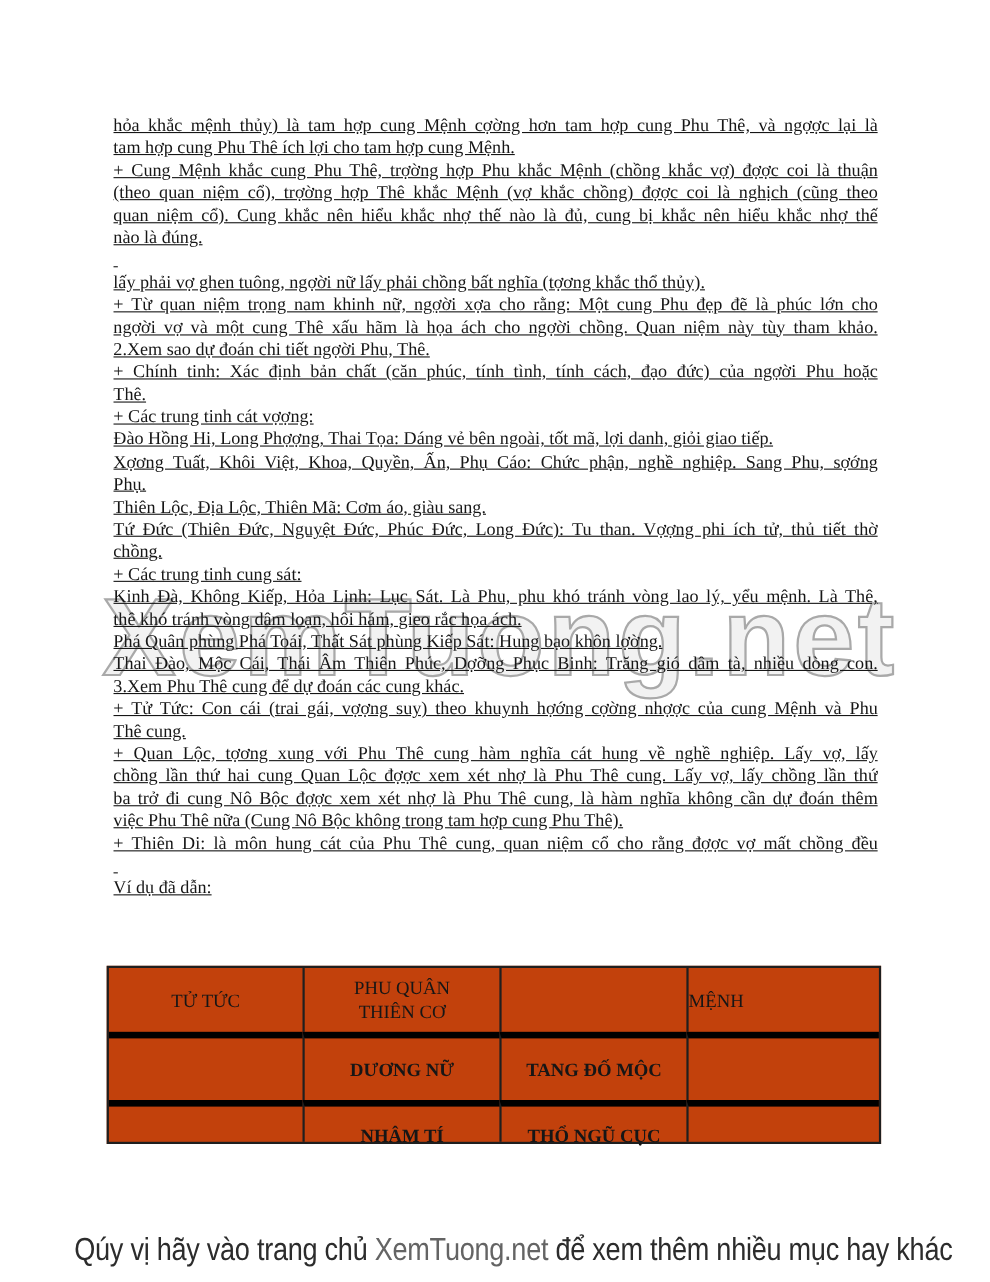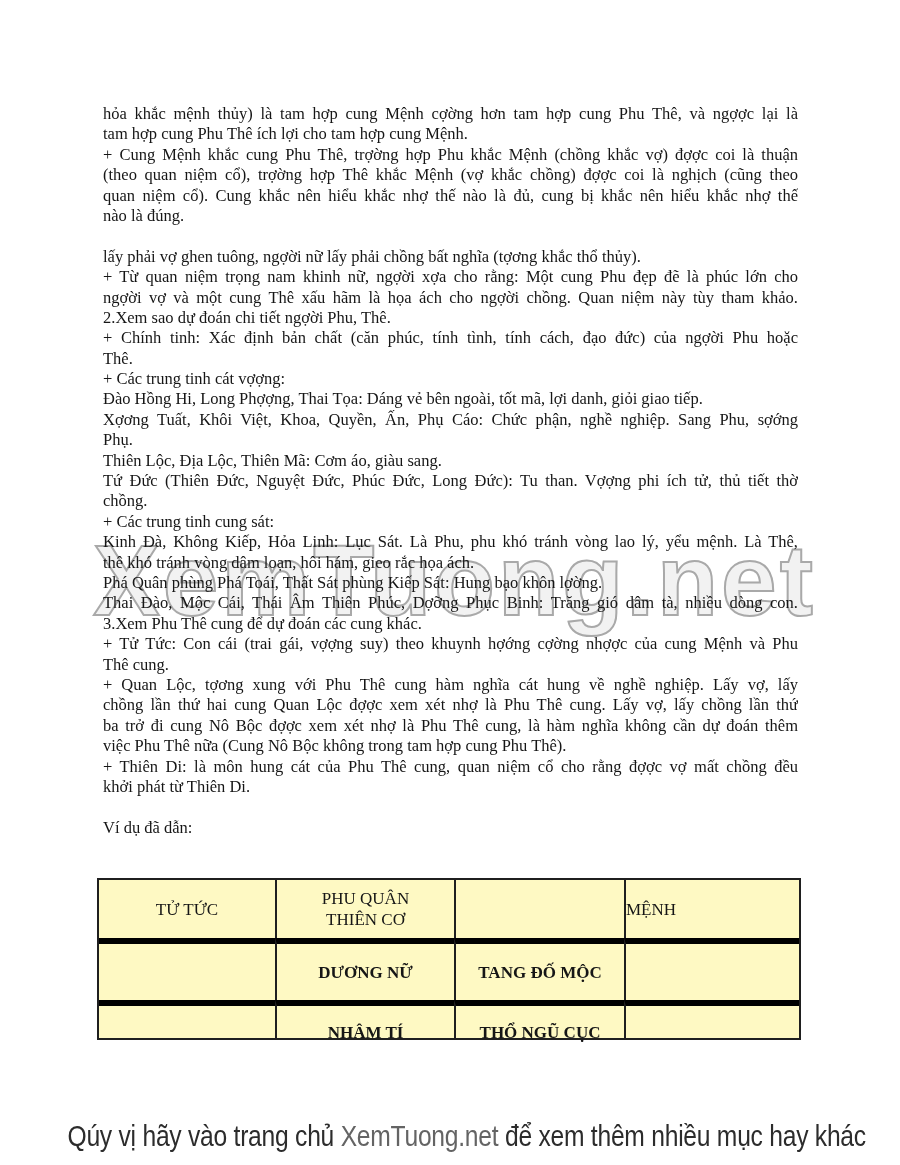--- a/index.html
+++ b/index.html
@@ -8,27 +8,27 @@
   
   .watermark{position:absolute;left:93px;top:530px;width:720px;z-index:0;
              font-family:"Liberation Sans",sans-serif;font-weight:bold;
              font-size:100px;line-height:100px;letter-spacing:3px;white-space:nowrap;
              color:rgba(222,222,222,0.38);
              -webkit-text-stroke:2px #a9a9a9;}
   .content{position:absolute;inset:0;z-index:1;}
   
   .doc{position:absolute;left:103px;top:104px;width:695px;
        font-size:16.5px;line-height:20.4px;}
-  .line{height:20.4px;overflow:hidden;}
+  .line{height:20.4px;overflow:hidden;text-decoration:underline;}
   .line.j{text-align:justify;text-align-last:justify;}
   
   .tbl{position:absolute;left:97px;top:878px;display:grid;
        grid-template-columns:176px 179px 170px 175px;
        grid-template-rows:58px 62px 38px;
-       border:2px solid #1f1f1f;background:#fef9c3;}
+       border:2px solid #1f1f1f;background:#c2410c;}
   .cell{display:flex;align-items:center;justify-content:center;text-align:center;
         white-space:pre-line;font-size:17px;line-height:21px;
         border-left:2px solid #1f1f1f;border-top:6px solid #000000;}
   .cell.c0{border-left:none;}
   .cell.r0{border-top:none;}
   .cell.b{font-weight:bold;}
   .cell.left{justify-content:flex-start;text-align:right;}
   .cell.r2{padding-top:20px;}
   
   .footer{position:absolute;left:0;top:1119px;width:900px;text-align:center;
@@ -70,21 +70,20 @@
         <div class="line">Phá Quân phùng Phá Toái, Thất Sát phùng Kiếp Sát: Hung bạo khôn lợờng.</div>
         <div class="line j">Thai Đào, Mộc Cái, Thái Âm Thiên Phúc, Dợỡng Phục Binh: Trăng gió dâm tà, nhiều dòng con.</div>
         <div class="line">3.Xem Phu Thê cung để dự đoán các cung khác.</div>
         <div class="line j">+ Tử Tức: Con cái (trai gái, vợợng suy) theo khuynh hợớng cợờng nhợợc của cung Mệnh và Phu</div>
         <div class="line">Thê cung.</div>
         <div class="line j">+ Quan Lộc, tợơng xung với Phu Thê cung hàm nghĩa cát hung về nghề nghiệp. Lấy vợ, lấy</div>
         <div class="line j">chồng lần thứ hai cung Quan Lộc đợợc xem xét nhợ là Phu Thê cung. Lấy vợ, lấy chồng lần thứ</div>
         <div class="line j">ba trở đi cung Nô Bộc đợợc xem xét nhợ là Phu Thê cung, là hàm nghĩa không cần dự đoán thêm</div>
         <div class="line">việc Phu Thê nữa (Cung Nô Bộc không trong tam hợp cung Phu Thê).</div>
         <div class="line j">+ Thiên Di: là môn hung cát của Phu Thê cung, quan niệm cổ cho rằng đợợc vợ mất chồng đều</div>
-        <div class="line">khởi phát từ Thiên Di.</div>
         <div class="line">&nbsp;</div>
         <div class="line">Ví dụ đã dẫn:</div>
       </div>
     <div class="tbl" id="tbl">
         <div class="cell r0 c0">TỬ TỨC</div>
         <div class="cell r0 c1">PHU QUÂN
 THIÊN CƠ</div>
         <div class="cell r0 c2"></div>
         <div class="cell r0 c3 left">MỆNH</div>
         <div class="cell r1 c0 b"></div>

